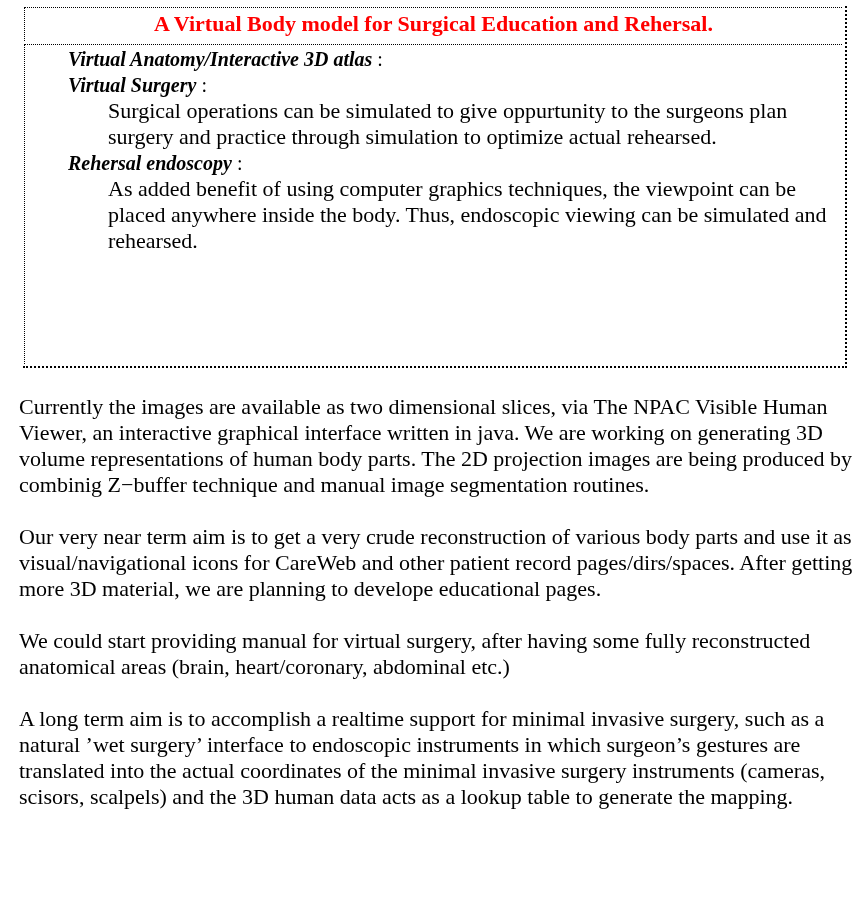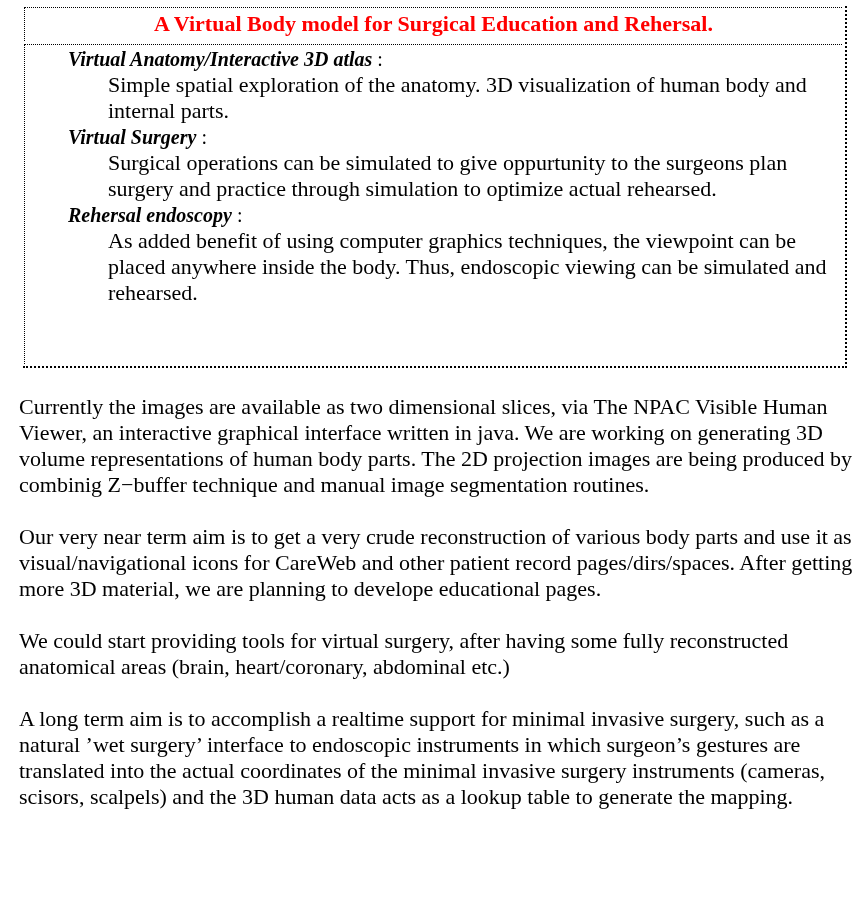--- a/index.html
+++ b/index.html
@@ -94,32 +94,31 @@
 <body>
 
 <div class="feature-table">
   <div class="title-cell">
     <span class="title-text">A Virtual Body model for Surgical Education and Rehersal.</span>
   </div>
   <div class="content-cell">
     <div class="content-inner">
       <dl class="feature">
         <dt class="feature-heading"><span class="term">Virtual Anatomy/Interactive 3D atlas</span><span> :</span></dt>
-        <dd class="feature-desc" style="margin:0;">Simple spatial exploration of the anatomy. 3D visualization of human body and internal parts.</dd>
       </dl>
       <dl class="feature">
         <dt class="feature-heading"><span class="term">Virtual Surgery</span><span> :</span></dt>
         <dd class="feature-desc" style="margin:0;">Surgical operations can be simulated to give oppurtunity to the surgeons plan surgery and practice through simulation to optimize actual rehearsed.</dd>
       </dl>
       <dl class="feature">
         <dt class="feature-heading"><span class="term">Rehersal endoscopy</span><span> :</span></dt>
         <dd class="feature-desc" style="margin:0;">As added benefit of using computer graphics techniques, the viewpoint can be placed anywhere inside the body. Thus, endoscopic viewing can be simulated and rehearsed.</dd>
       </dl>
     </div>
   </div>
 </div>
 
 <div class="body-text">
   <p>Currently the images are available as two dimensional slices, via The NPAC Visible Human Viewer, an interactive graphical interface written in java. We are working on generating 3D volume representations of human body parts. The 2D projection images are being produced by combinig Z−buffer technique and manual image segmentation routines.</p>
   <p>Our very near term aim is to get a very crude reconstruction of various body parts and use it as visual/navigational icons for CareWeb and other patient record pages/dirs/spaces. After getting more 3D material, we are planning to develope educational pages.</p>
-  <p>We could start providing tools for virtual surgery, after having some fully reconstructed anatomical areas (brain, heart/coronary, abdominal etc.)</p>
+  <p>We could start providing manual for virtual surgery, after having some fully reconstructed anatomical areas (brain, heart/coronary, abdominal etc.)</p>
   <p>A long term aim is to accomplish a realtime support for minimal invasive surgery, such as a natural ’wet surgery’ interface to endoscopic instruments in which surgeon’s gestures are translated into the actual coordinates of the minimal invasive surgery instruments (cameras, scisors, scalpels) and the 3D human data acts as a lookup table to generate the mapping.</p>
 </div>
 
 </body></html>

